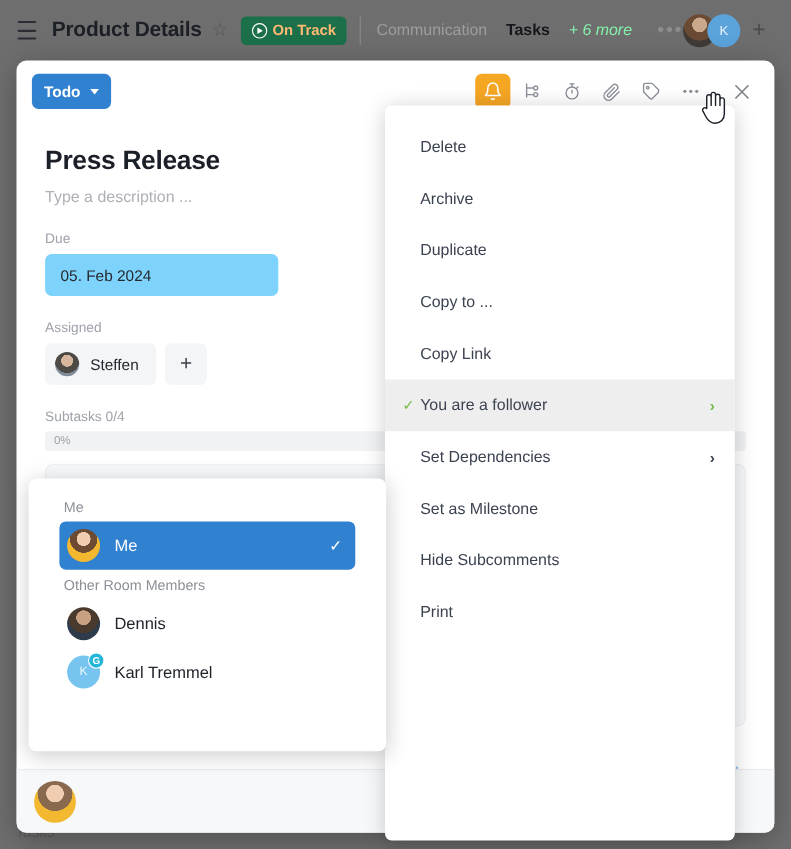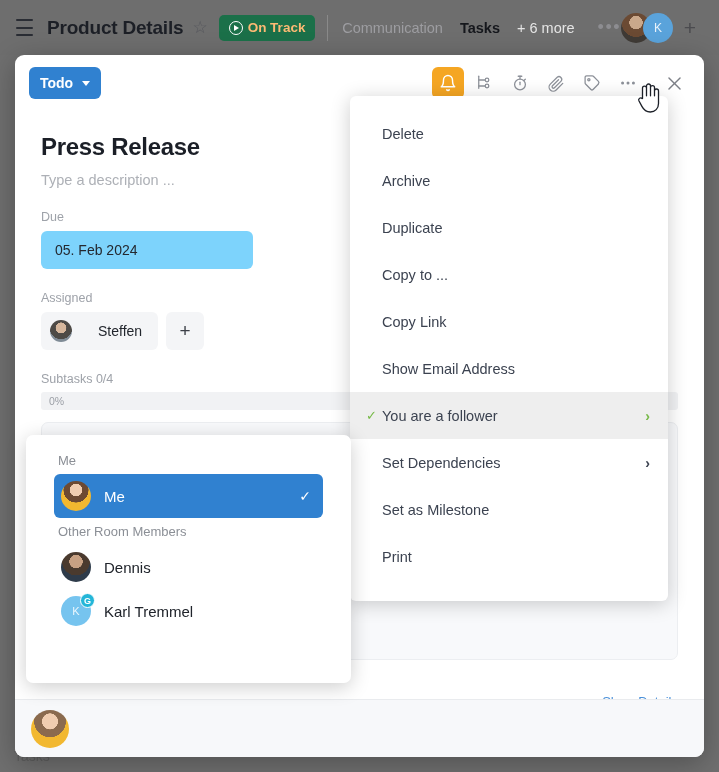--- a/index.html
+++ b/index.html
@@ -54,21 +54,21 @@
     border-left: 5px solid #fff;
     border-top: 3px solid transparent;
     border-bottom: 3px solid transparent;
     margin-left: 1.5px;
   }
   #bg-divider {
     width: 1px; height: 26px; background: #8a8a8a; margin: 0 14px 0 12px;
   }
   .bg-tab { font-size: 14.5px; color: #9d9da1; margin-right: 17px; white-space: nowrap; }
   .bg-tab.active { color: #15171c; font-weight: bold; }
-  .bg-tab.more { color: #e5e5e5; margin-right: 23px; }
+  .bg-tab.more { color: #86efac; margin-right: 23px; font-style: italic; }
   #bg-tabs-dots { color: #8d8d91; font-size: 18px; letter-spacing: 1.5px; line-height: 0.6; }
   #bg-avatars {
     margin-left: auto; display: flex; align-items: center; padding-right: 4px;
   }
   #bg-avatars .av {
     width: 30px; height: 30px; border-radius: 50%;
     background: #8b7355; margin-left: -8px;
     overflow: hidden; position: relative;
   }
   #bg-avatars .av:first-child { margin-left: 0; }
@@ -138,21 +138,21 @@
     font-size: 12.5px; color: #9ea2a9; margin-top: 22px; margin-bottom: 7px;
   }
   #due-value {
     background: #7dd3fc; border-radius: 6px;
     width: 212px; height: 38px; display: flex; align-items: center;
     padding: 0 14px; font-size: 14px; color: #24282f;
   }
   #assigned-row { display: flex; align-items: center; gap: 8px; }
   #assignee-chip {
     background: #f4f5f7; border-radius: 6px; height: 38px;
-    display: inline-flex; align-items: center; gap: 26px;
+    display: inline-flex; align-items: center; gap: 10px;
     padding: 0 16px 0 9px; font-size: 14px; color: #22262d;
   }
   .av-steffen {
     width: 22px; height: 22px; border-radius: 50%;
     background: radial-gradient(circle at 50% 36%, #d6b79d 0 30%, #4d4a46 31% 62%, #7f8b96 63% 100%);
   }
   #assignee-add {
     background: #f4f5f7; border-radius: 6px;
     width: 38px; height: 38px;
     display: flex; align-items: center; justify-content: center;
@@ -196,21 +196,21 @@
     flex: 1; border: none; outline: none; background: transparent;
     font-size: 14px; color: #30343b;
     font-family: "Liberation Sans", sans-serif;
   }
   #comment-input::placeholder { color: #a9acb3; }
   .comment-icon { color: #8f939a; margin-left: 10px; display: flex; }
 
   
   #context-menu {
     position: absolute; left: 350px; top: 96px;
-    width: 318px; height: 505px;
+    width: 318px; height: 668px;
     background: #ffffff; border-radius: 6px;
     box-shadow: 0 3px 20px rgba(0,0,0,0.20);
     padding: 14px 0; z-index: 40;
   }
   .menu-item {
     height: 47px; display: flex; align-items: center;
     padding: 0 18px 0 16px; font-size: 14.5px; color: #3b4250;
     position: relative;
   }
   .menu-item .mi-check {
@@ -397,34 +397,34 @@
   </div>
   <div class="menu-item indent">
     <span class="mi-label">Duplicate</span>
   </div>
   <div class="menu-item indent">
     <span class="mi-label">Copy to ...</span>
   </div>
   <div class="menu-item indent">
     <span class="mi-label">Copy Link</span>
   </div>
-  <div class="menu-item indent">
-    <span class="mi-label">Show Email Address</span>
-  </div>
   <div class="menu-item selected">
     <span class="mi-check">✓</span>
     <span class="mi-label">You are a follower</span>
     <span class="mi-arrow">›</span>
   </div>
   <div class="menu-item indent">
     <span class="mi-label">Set Dependencies</span>
     <span class="mi-arrow">›</span>
   </div>
   <div class="menu-item indent">
     <span class="mi-label">Set as Milestone</span>
+  </div>
+  <div class="menu-item indent">
+    <span class="mi-label">Hide Subcomments</span>
   </div>
   <div class="menu-item indent">
     <span class="mi-label">Print</span>
   </div>
 </div>
 
 <div id="member-popup">
   <div class="mp-section">Me</div>
   <div class="mp-row active">
     <span class="mp-av me"></span>

